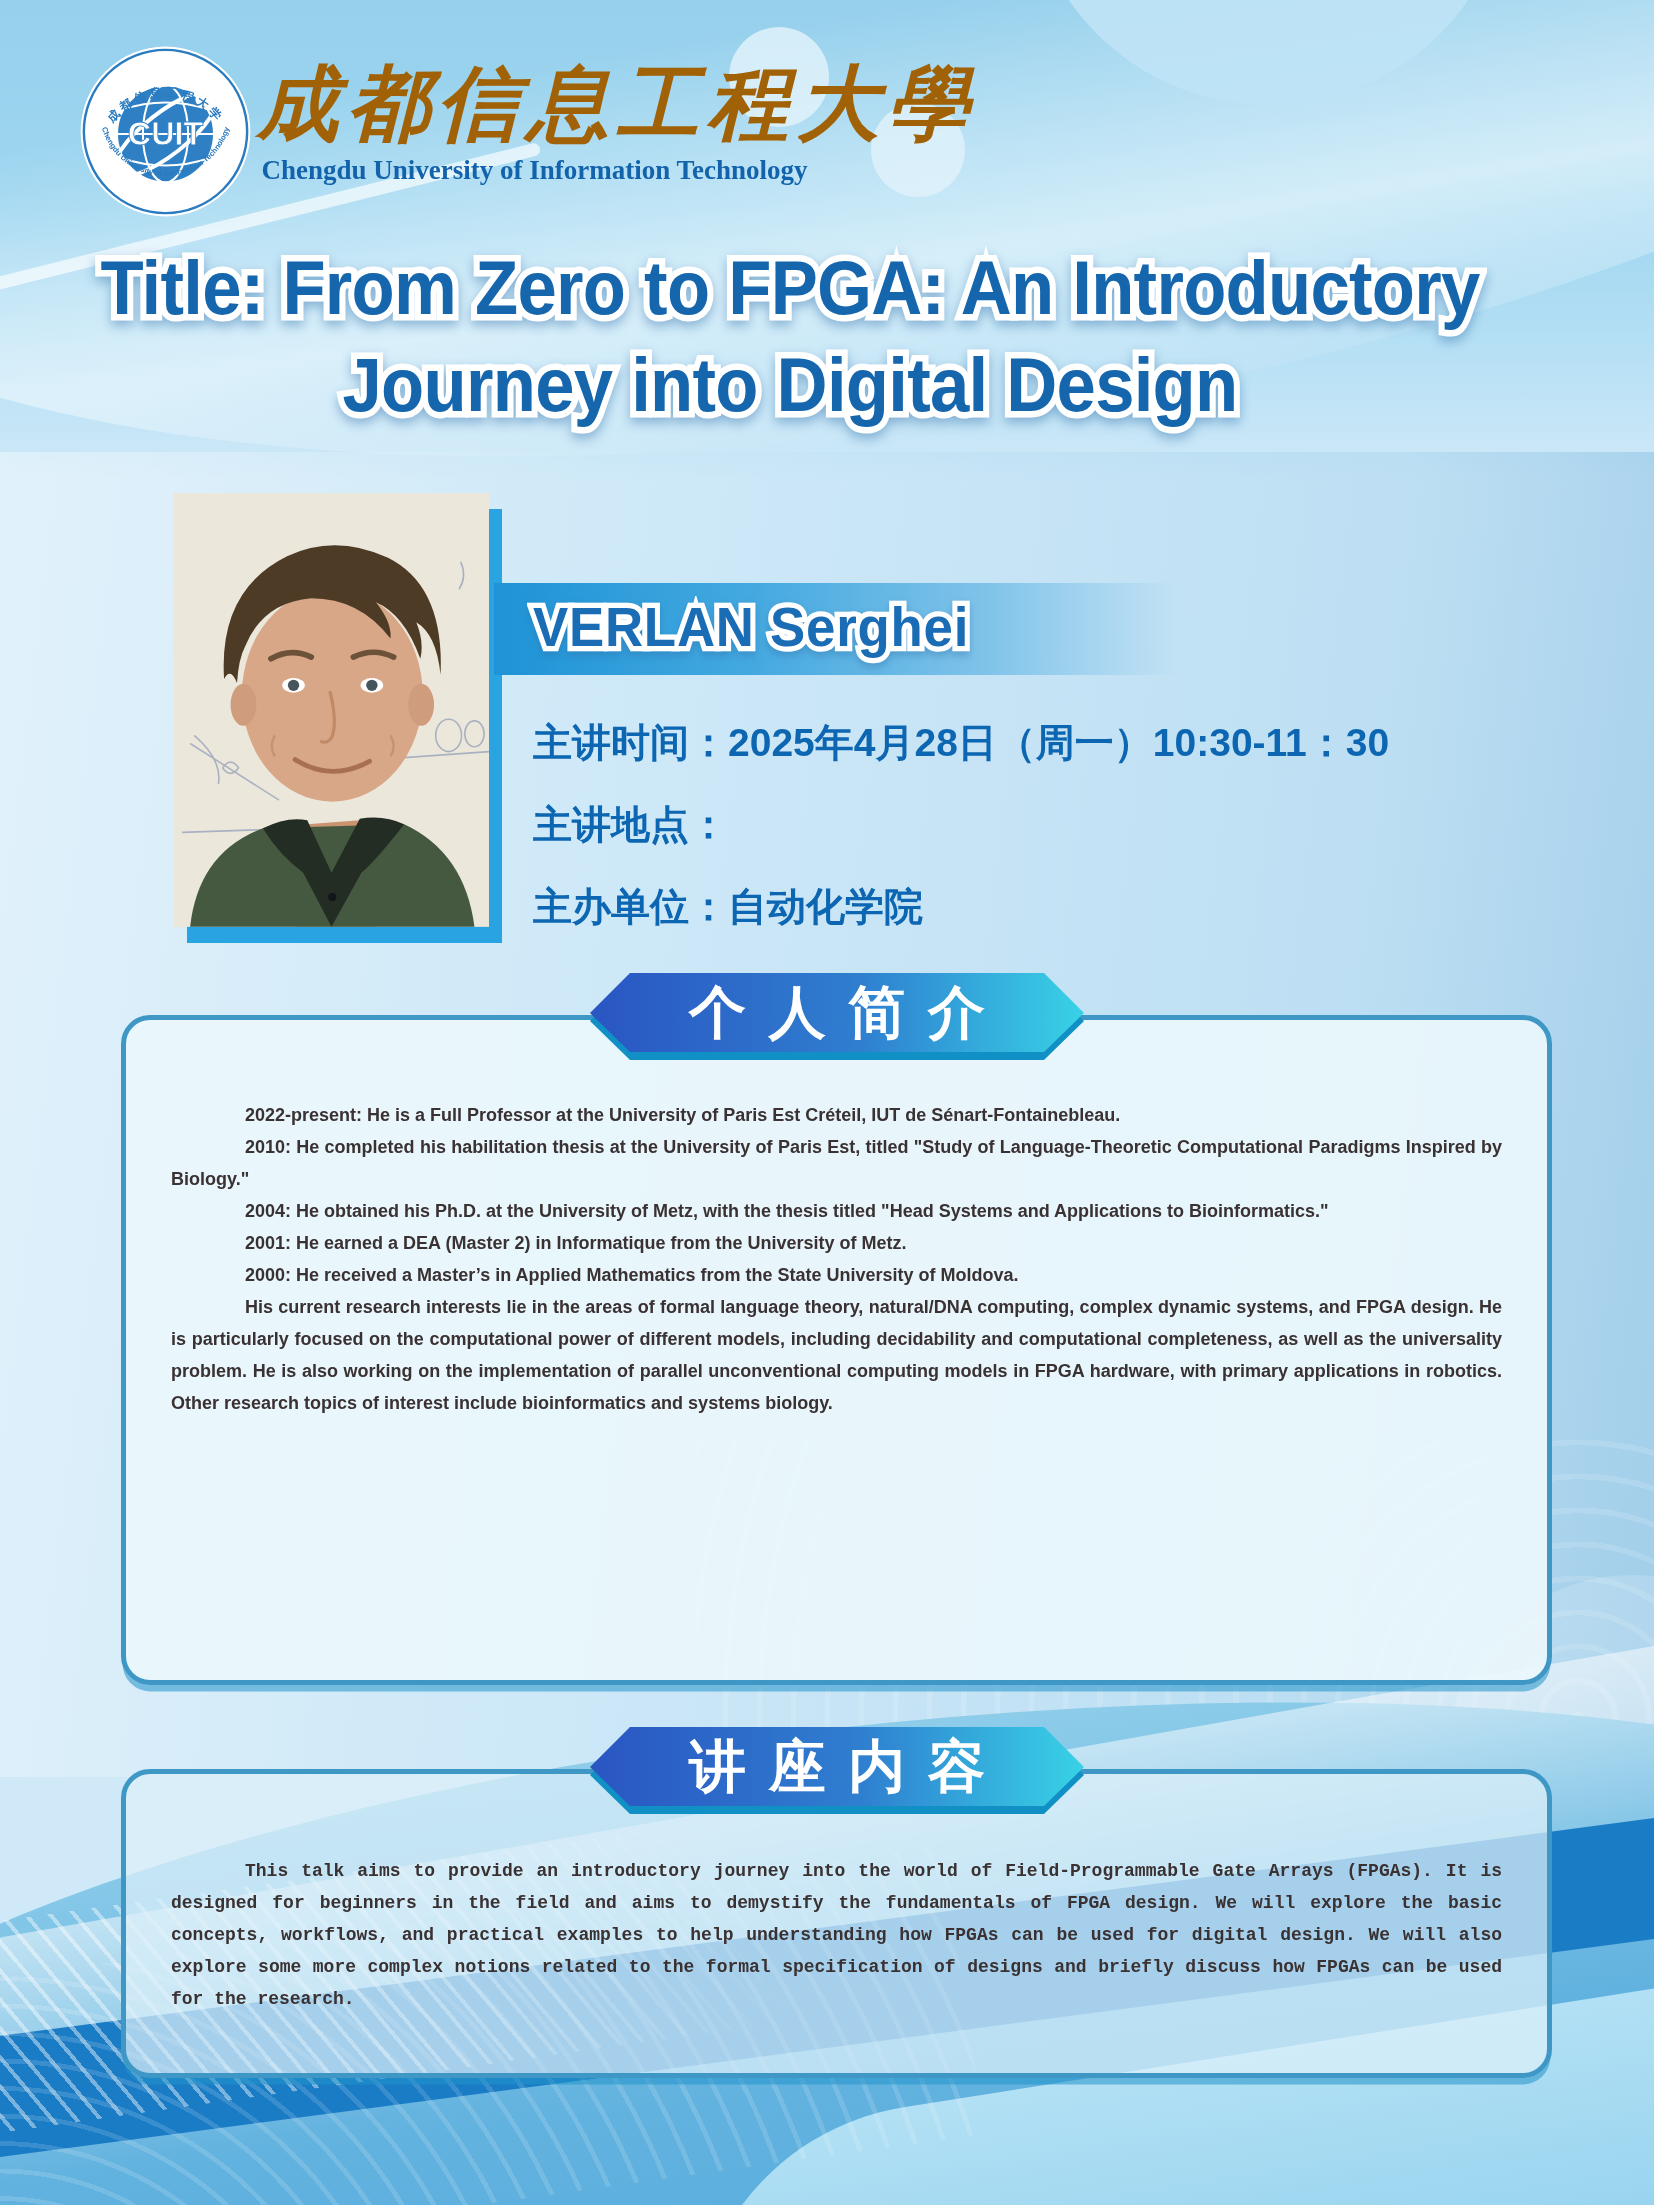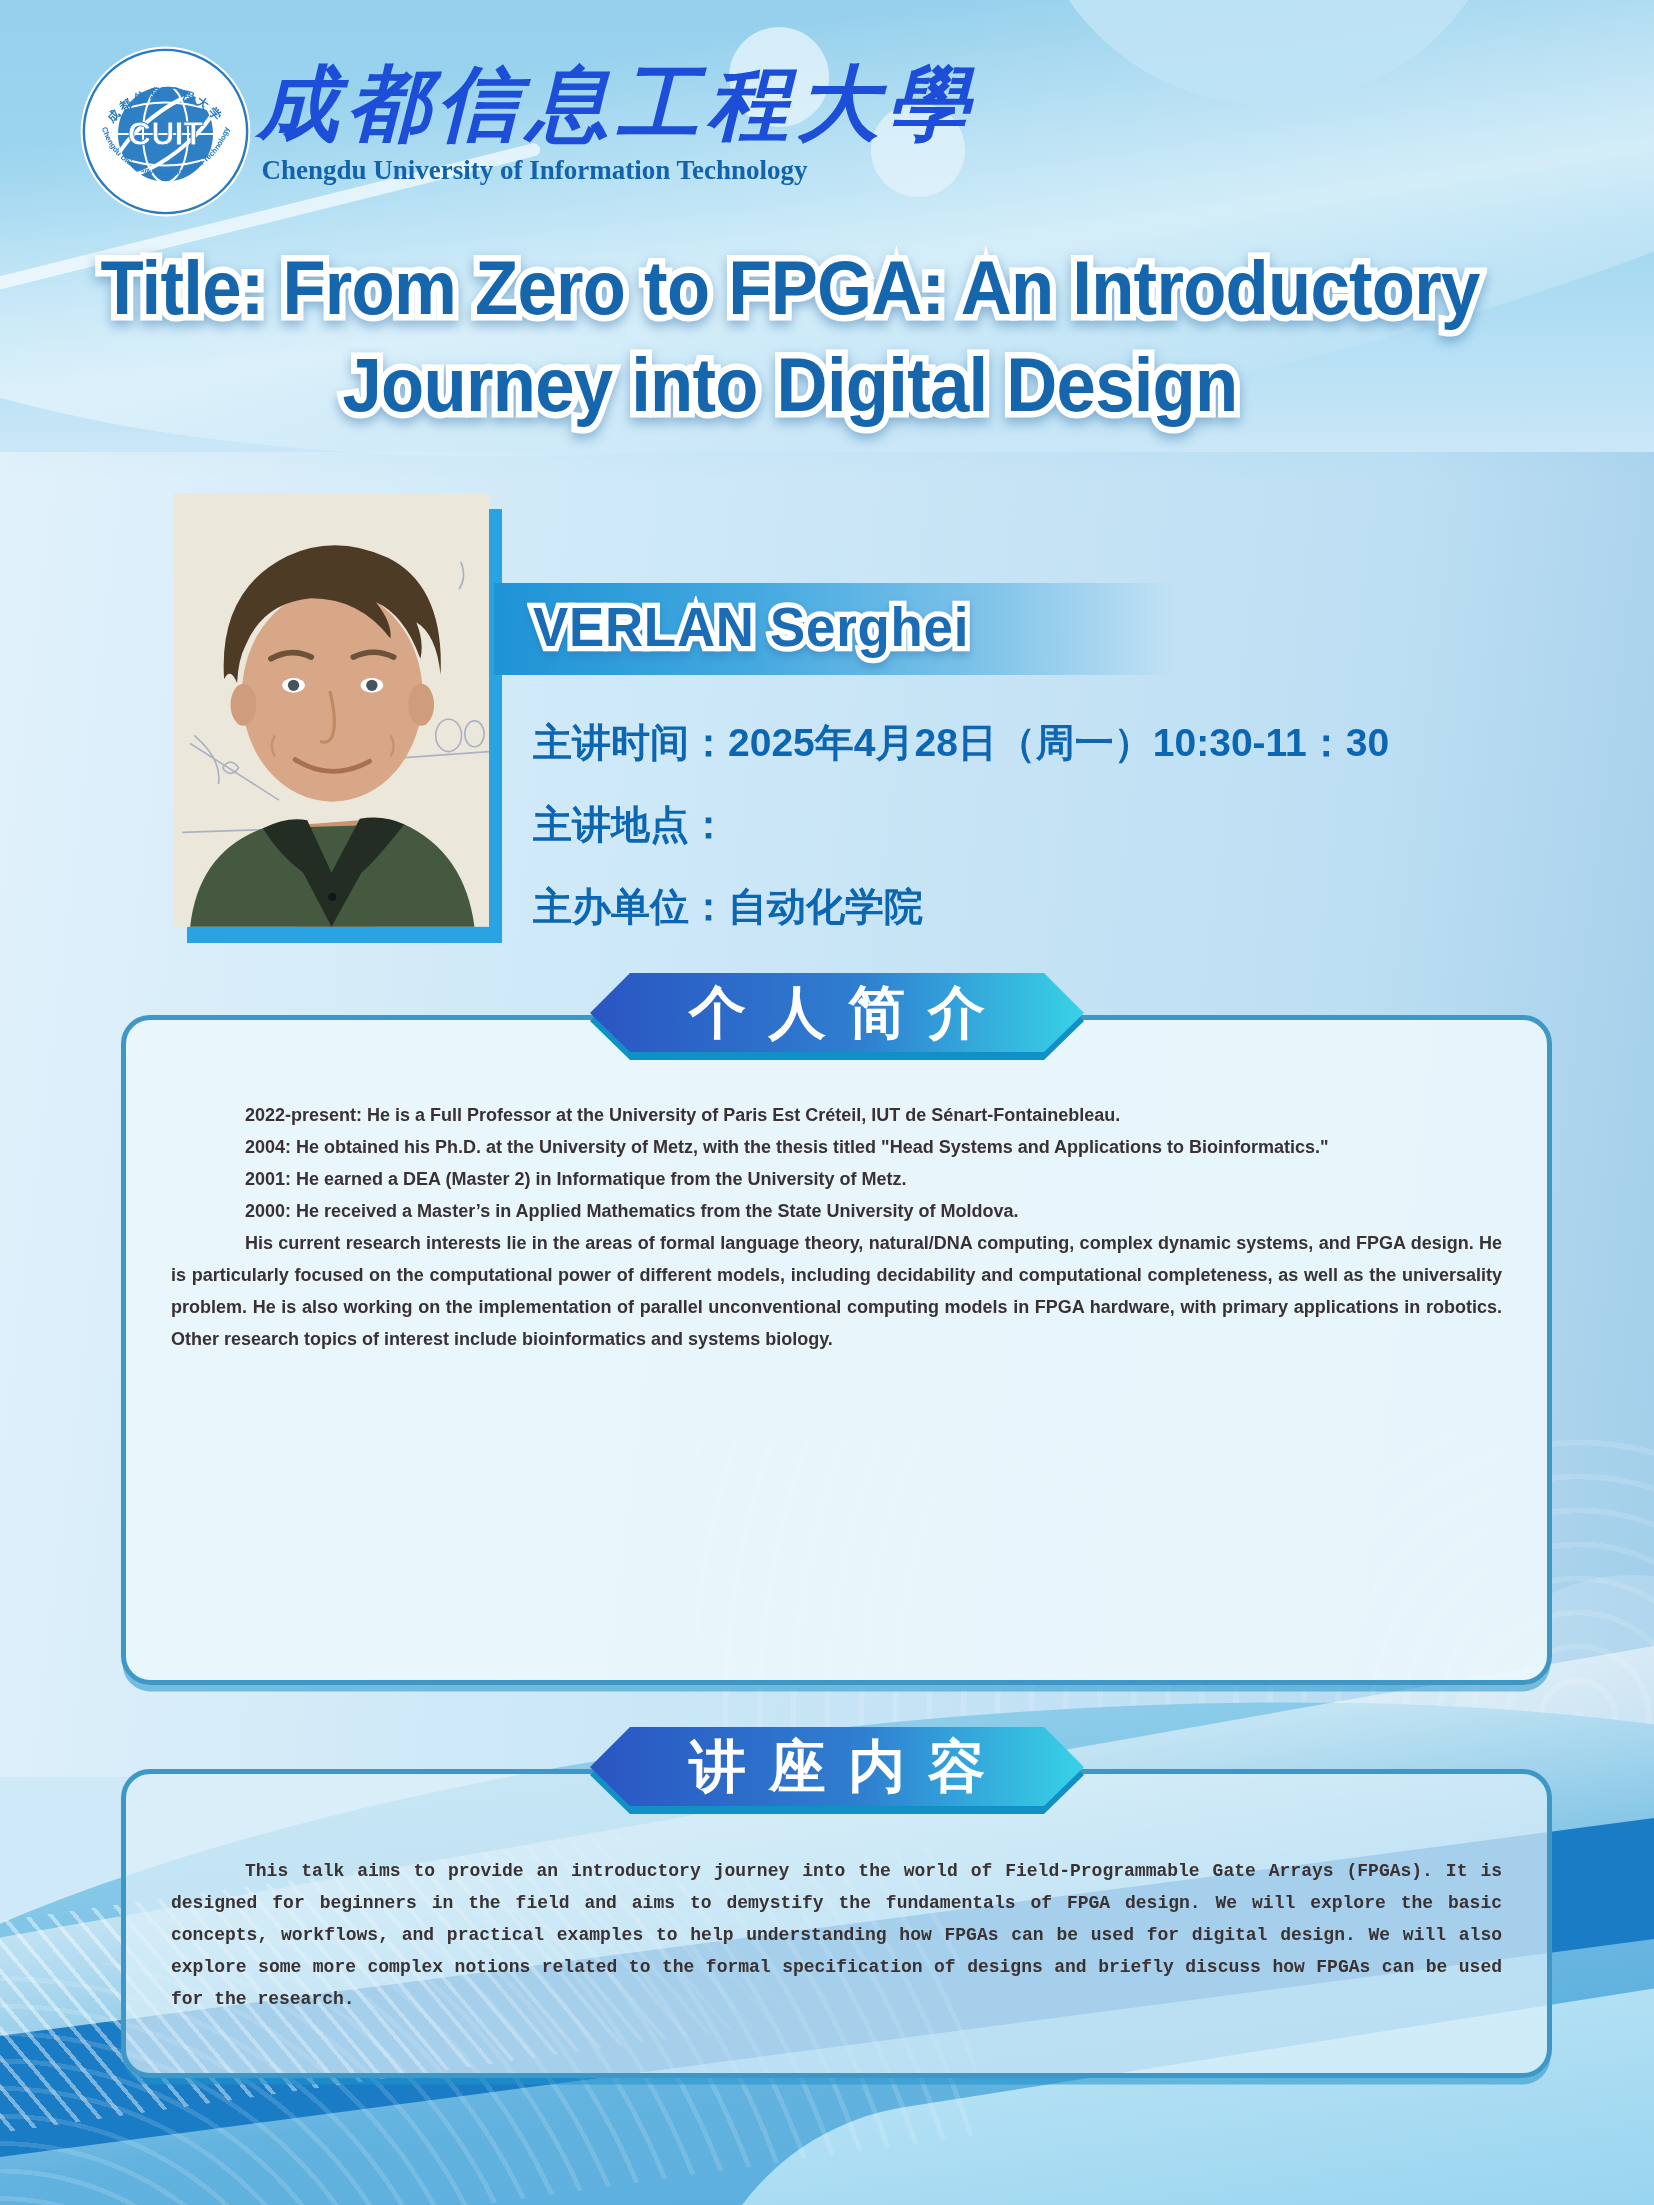--- a/index.html
+++ b/index.html
@@ -60,21 +60,21 @@
   }
   .diag-light{
     position:absolute;left:-129px;top:1777px;width:2100px;height:242px;transform:rotate(-10deg);
     background:linear-gradient(180deg,rgba(255,255,255,.5) 0%,rgba(255,255,255,.12) 70%,rgba(255,255,255,0) 100%);
   }
   
   .logo-svg{position:absolute;left:79px;top:45px;width:173px;height:173px;}
   .uni-cn{
     position:absolute;left:257px;top:50px;width:582px;
     font-weight:bold;font-style:italic;font-size:82px;letter-spacing:8px;
-    color:#1d4ed8;font-family:"Liberation Serif",serif;white-space:nowrap;
+    color:#a16207;font-family:"Liberation Serif",serif;white-space:nowrap;
   }
   .uni-en{
     position:absolute;left:252px;top:155px;width:565px;text-align:center;
     font-family:"Liberation Serif",serif;font-weight:bold;font-size:27px;color:#1263ac;
   }
   
   .title-wrap{position:absolute;left:0;top:239px;width:1580px;text-align:center;}
   .title-line{
     display:block;transform:scaleX(.93);
     font-size:76px;line-height:97px;font-weight:bold;letter-spacing:-0.8px;
@@ -228,20 +228,21 @@
     <span class="detail-value">自动化学院</span>
   </div>
 </div>
 
 <div class="card card-profile"></div>
 <div class="hex-wrap hex-wrap-1">
   <div class="hex no-select">个人简介</div>
 </div>
 <div class="body-text bio-text">
   <p>2022-present: He is a Full Professor at the University of Paris Est Créteil, IUT de Sénart-Fontainebleau.</p>
+  <p>2010: He completed his habilitation thesis at the University of Paris Est, titled "Study of Language-Theoretic Computational Paradigms Inspired by Biology."</p>
   <p>2004: He obtained his Ph.D. at the University of Metz, with the thesis titled "Head Systems and Applications to Bioinformatics."</p>
   <p>2001: He earned a DEA (Master 2) in Informatique from the University of Metz.</p>
   <p>2000: He received a Master’s in Applied Mathematics from the State University of Moldova.</p>
   <p>His current research interests lie in the areas of formal language theory, natural/DNA computing, complex dynamic systems, and FPGA design. He is particularly focused on the computational power of different models, including decidability and computational completeness, as well as the universality problem. He is also working on the implementation of parallel unconventional computing models in FPGA hardware, with primary applications in robotics. Other research topics of interest include bioinformatics and systems biology.</p>
 </div>
 
 <div class="card card-lecture"></div>
 <div class="hex-wrap hex-wrap-2">
   <div class="hex no-select">讲座内容</div>
 </div>

